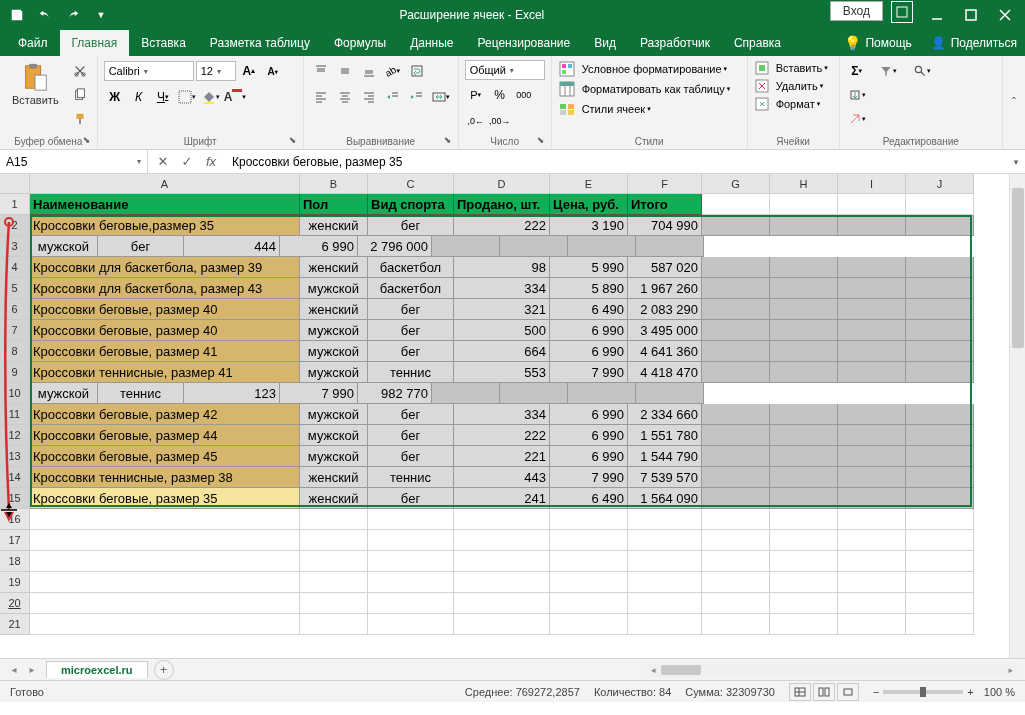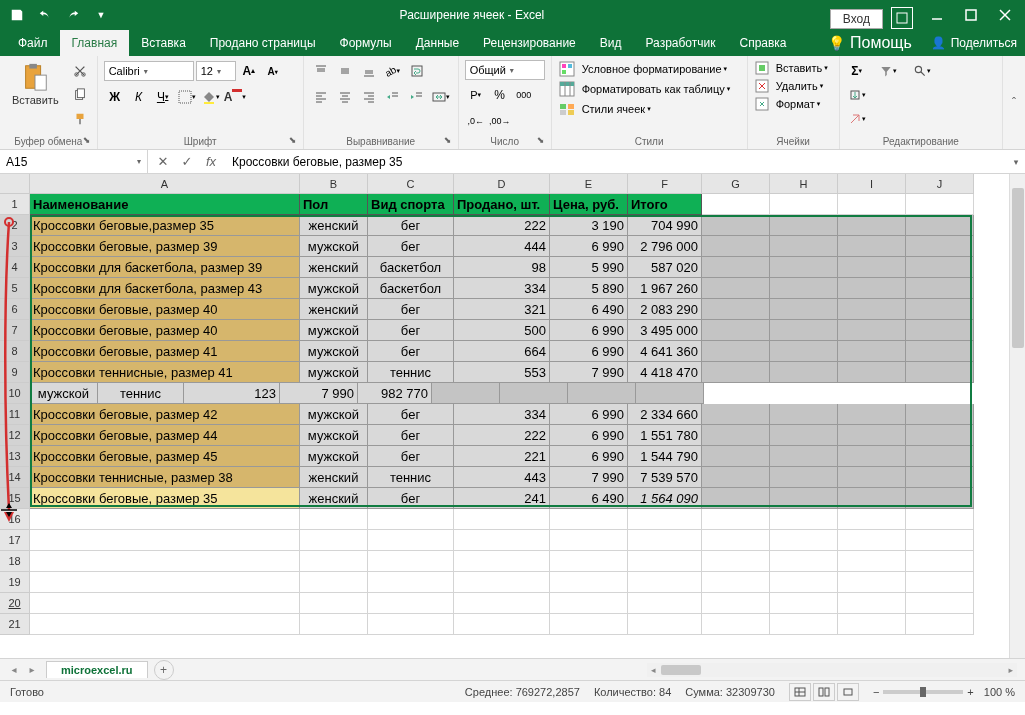--- a/index.html
+++ b/index.html
@@ -4,21 +4,21 @@
 <style>
 * { box-sizing: border-box; margin: 0; padding: 0; font-family: 'Segoe UI', Tahoma, sans-serif; }
 body { width: 1025px; height: 715px; background: #fff; overflow: hidden; font-size: 12px; }
 
 
 .titlebar { height: 30px; background: #0e7238; color: #fff; display: flex; align-items: center; padding: 0 4px; }
 .qat { display: flex; align-items: center; gap: 2px; }
 .qat-btn { width: 26px; height: 26px; display: flex; align-items: center; justify-content: center; cursor: pointer; }
 .qat-btn svg { width: 14px; height: 14px; fill: #fff; }
 .title-text { flex: 1; text-align: center; font-size: 12px; color: #fff; }
-.title-right { display: flex; align-items: flex-end; gap: 2px; }
+.title-right { display: flex; align-items: flex-start; gap: 2px; }
 .login-btn { background: #fff; color: #333; padding: 2px 12px; border: 1px solid #aaa; font-size: 12px; cursor: pointer; }
 .win-btn { width: 32px; height: 28px; display: flex; align-items: center; justify-content: center; cursor: pointer; }
 .win-btn svg { width: 12px; height: 12px; stroke: #fff; fill: none; stroke-width: 1.5; }
 .resize-box { width: 22px; height: 22px; border: 1px solid #fff; margin: 0 6px; display:flex;align-items:center;justify-content:center; }
 
 
 .ribbon-tabs { height: 26px; background: #0e7238; display: flex; align-items: stretch; padding-left: 6px; color: #fff; }
 .tab { padding: 0 12px; display: flex; align-items: center; font-size: 12px; cursor: pointer; }
 .tab.active { background: #f3f3f3; color: #297b46; }
 .tabs-spacer { flex: 1; }
@@ -141,31 +141,31 @@
           <line x1="11" y1="1" x2="1" y2="11"></line>
         </svg>
       </div>
   </div>
 </div>
 
 <div class="ribbon-tabs">
   <div class="tab">Файл</div>
   <div class="tab active">Главная</div>
   <div class="tab">Вставка</div>
-  <div class="tab">Продано страницы</div>
+  <div class="tab">Разметка таблицу</div>
   <div class="tab">Формулы</div>
   <div class="tab">Данные</div>
   <div class="tab">Рецензирование</div>
   <div class="tab">Вид</div>
   <div class="tab">Разработчик</div>
   <div class="tab">Справка</div>
   <div class="tabs-spacer"></div>
   <div class="tab-right">
     <span style="font-size:14px">💡</span>
-    <span style="font-size:16px">Помощь</span>
+    <span style="font-size:12px">Помощь</span>
     <span style="width:12px"></span>
     <span style="font-size:12px">👤</span>
     <span style="font-size:12px">Поделиться</span>
   </div>
 </div>
 
 <div class="ribbon">
 
   <div class="group">
     <div class="group-body">
@@ -547,21 +547,20 @@
         <div class="cell c2" style="width: 86px; height: 21px;">бег</div>
         <div class="cell c3" style="width: 96px; height: 21px;">222</div>
         <div class="cell c4" style="width: 78px; height: 21px;">3 190</div>
         <div class="cell c5" style="width: 74px; height: 21px;">704 990</div>
         <div class="cell c6" style="width: 68px; height: 21px; background: rgb(196, 196, 196);"></div>
         <div class="cell c7" style="width: 68px; height: 21px; background: rgb(196, 196, 196);"></div>
         <div class="cell c8" style="width: 68px; height: 21px; background: rgb(196, 196, 196);"></div>
         <div class="cell c9" style="width: 68px; height: 21px; background: rgb(196, 196, 196);"></div>
       </div>
       <div class="grid-row data-row">
-        <div class="cell c0" style="width: 270px; height: 21px;">Кроссовки беговые, размер 39</div>
         <div class="cell c1" style="width: 68px; height: 21px;">мужской</div>
         <div class="cell c2" style="width: 86px; height: 21px;">бег</div>
         <div class="cell c3" style="width: 96px; height: 21px;">444</div>
         <div class="cell c4" style="width: 78px; height: 21px;">6 990</div>
         <div class="cell c5" style="width: 74px; height: 21px;">2 796 000</div>
         <div class="cell c6" style="width: 68px; height: 21px; background: rgb(196, 196, 196);"></div>
         <div class="cell c7" style="width: 68px; height: 21px; background: rgb(196, 196, 196);"></div>
         <div class="cell c8" style="width: 68px; height: 21px; background: rgb(196, 196, 196);"></div>
         <div class="cell c9" style="width: 68px; height: 21px; background: rgb(196, 196, 196);"></div>
       </div>
@@ -695,21 +694,21 @@
         <div class="cell c7" style="width: 68px; height: 21px; background: rgb(196, 196, 196);"></div>
         <div class="cell c8" style="width: 68px; height: 21px; background: rgb(196, 196, 196);"></div>
         <div class="cell c9" style="width: 68px; height: 21px; background: rgb(196, 196, 196);"></div>
       </div>
       <div class="grid-row data-row highlight">
         <div class="cell c0" style="width: 270px; height: 21px;">Кроссовки беговые, размер 35</div>
         <div class="cell c1" style="width: 68px; height: 21px;">женский</div>
         <div class="cell c2" style="width: 86px; height: 21px;">бег</div>
         <div class="cell c3" style="width: 96px; height: 21px;">241</div>
         <div class="cell c4" style="width: 78px; height: 21px;">6 490</div>
-        <div class="cell c5" style="width: 74px; height: 21px; font-style: italic;">1 564 090</div>
+        <div class="cell c5" style="width: 74px; height: 21px;">1 564 090</div>
         <div class="cell c6" style="width: 68px; height: 21px; background: rgb(196, 196, 196);"></div>
         <div class="cell c7" style="width: 68px; height: 21px; background: rgb(196, 196, 196);"></div>
         <div class="cell c8" style="width: 68px; height: 21px; background: rgb(196, 196, 196);"></div>
         <div class="cell c9" style="width: 68px; height: 21px; background: rgb(196, 196, 196);"></div>
       </div>
       <div class="grid-row empty-row">
         <div class="cell" style="width: 270px; height: 21px;"></div>
         <div class="cell" style="width: 68px; height: 21px;"></div>
         <div class="cell" style="width: 86px; height: 21px;"></div>
         <div class="cell" style="width: 96px; height: 21px;"></div>

